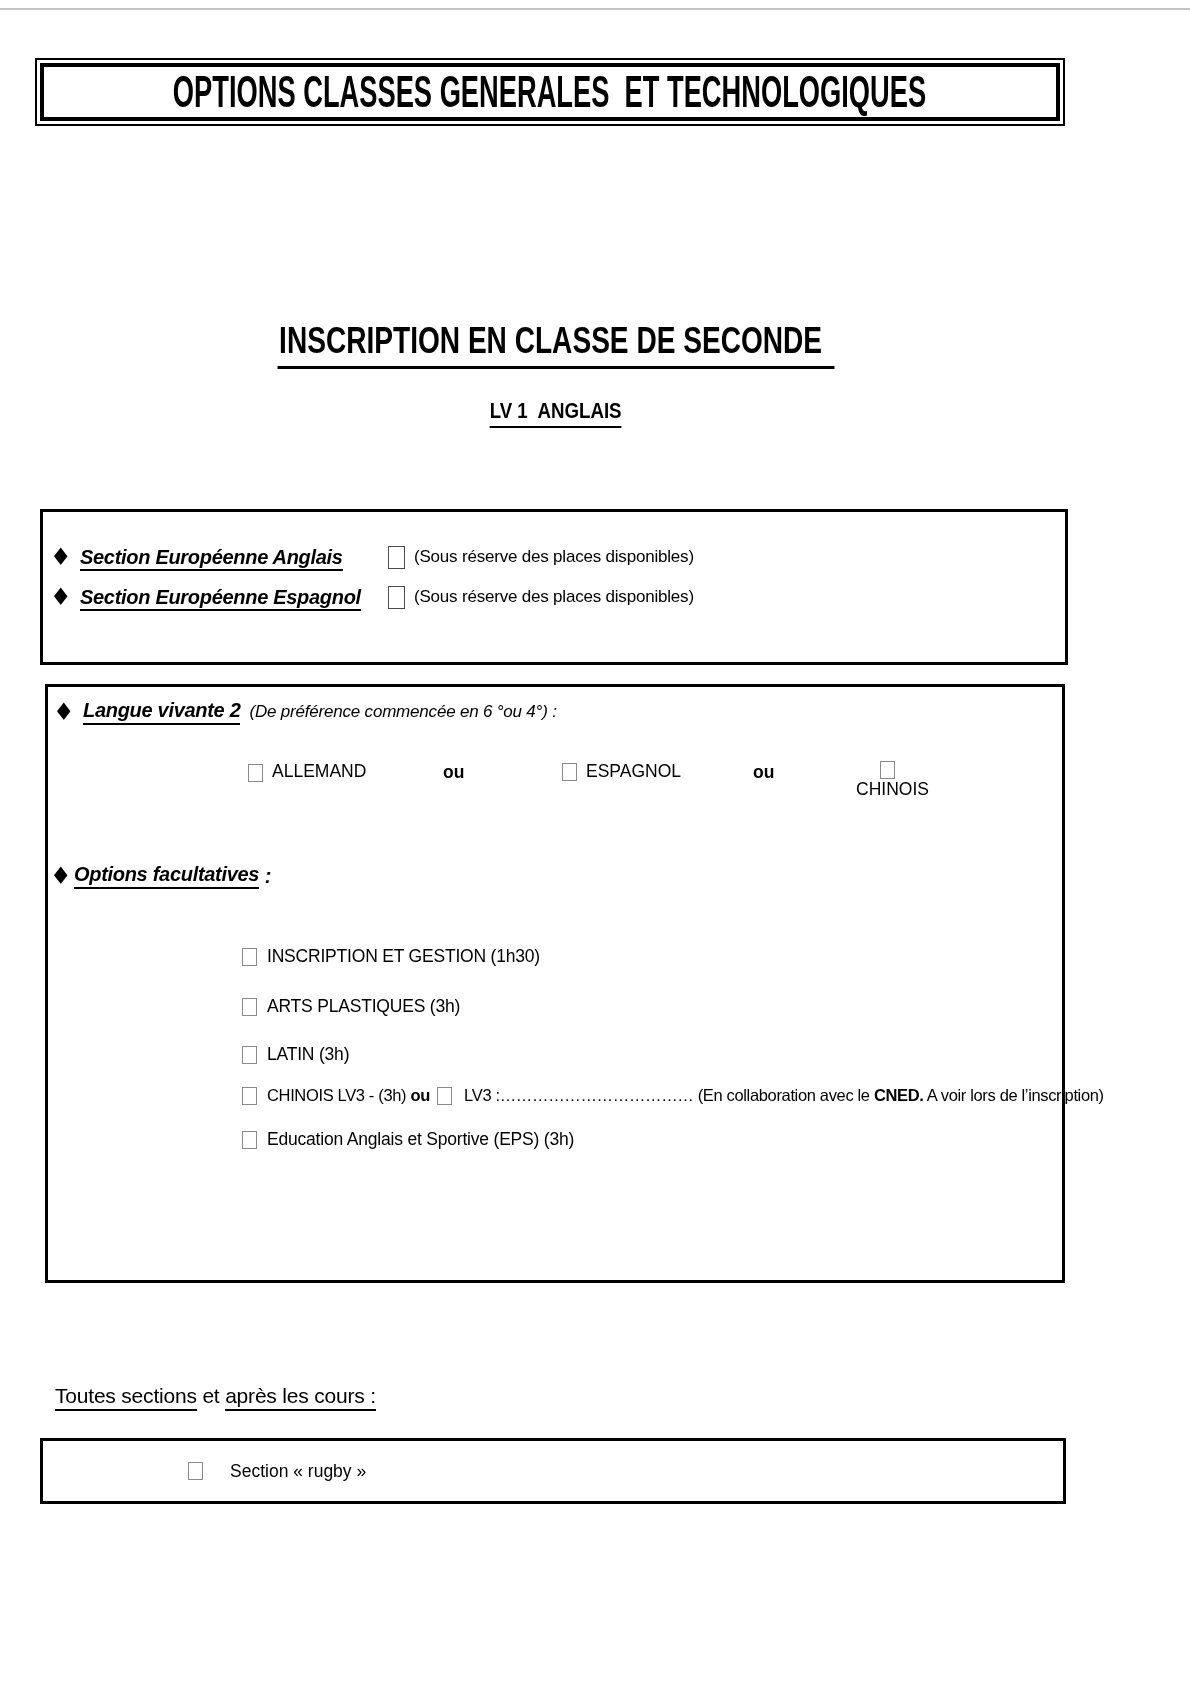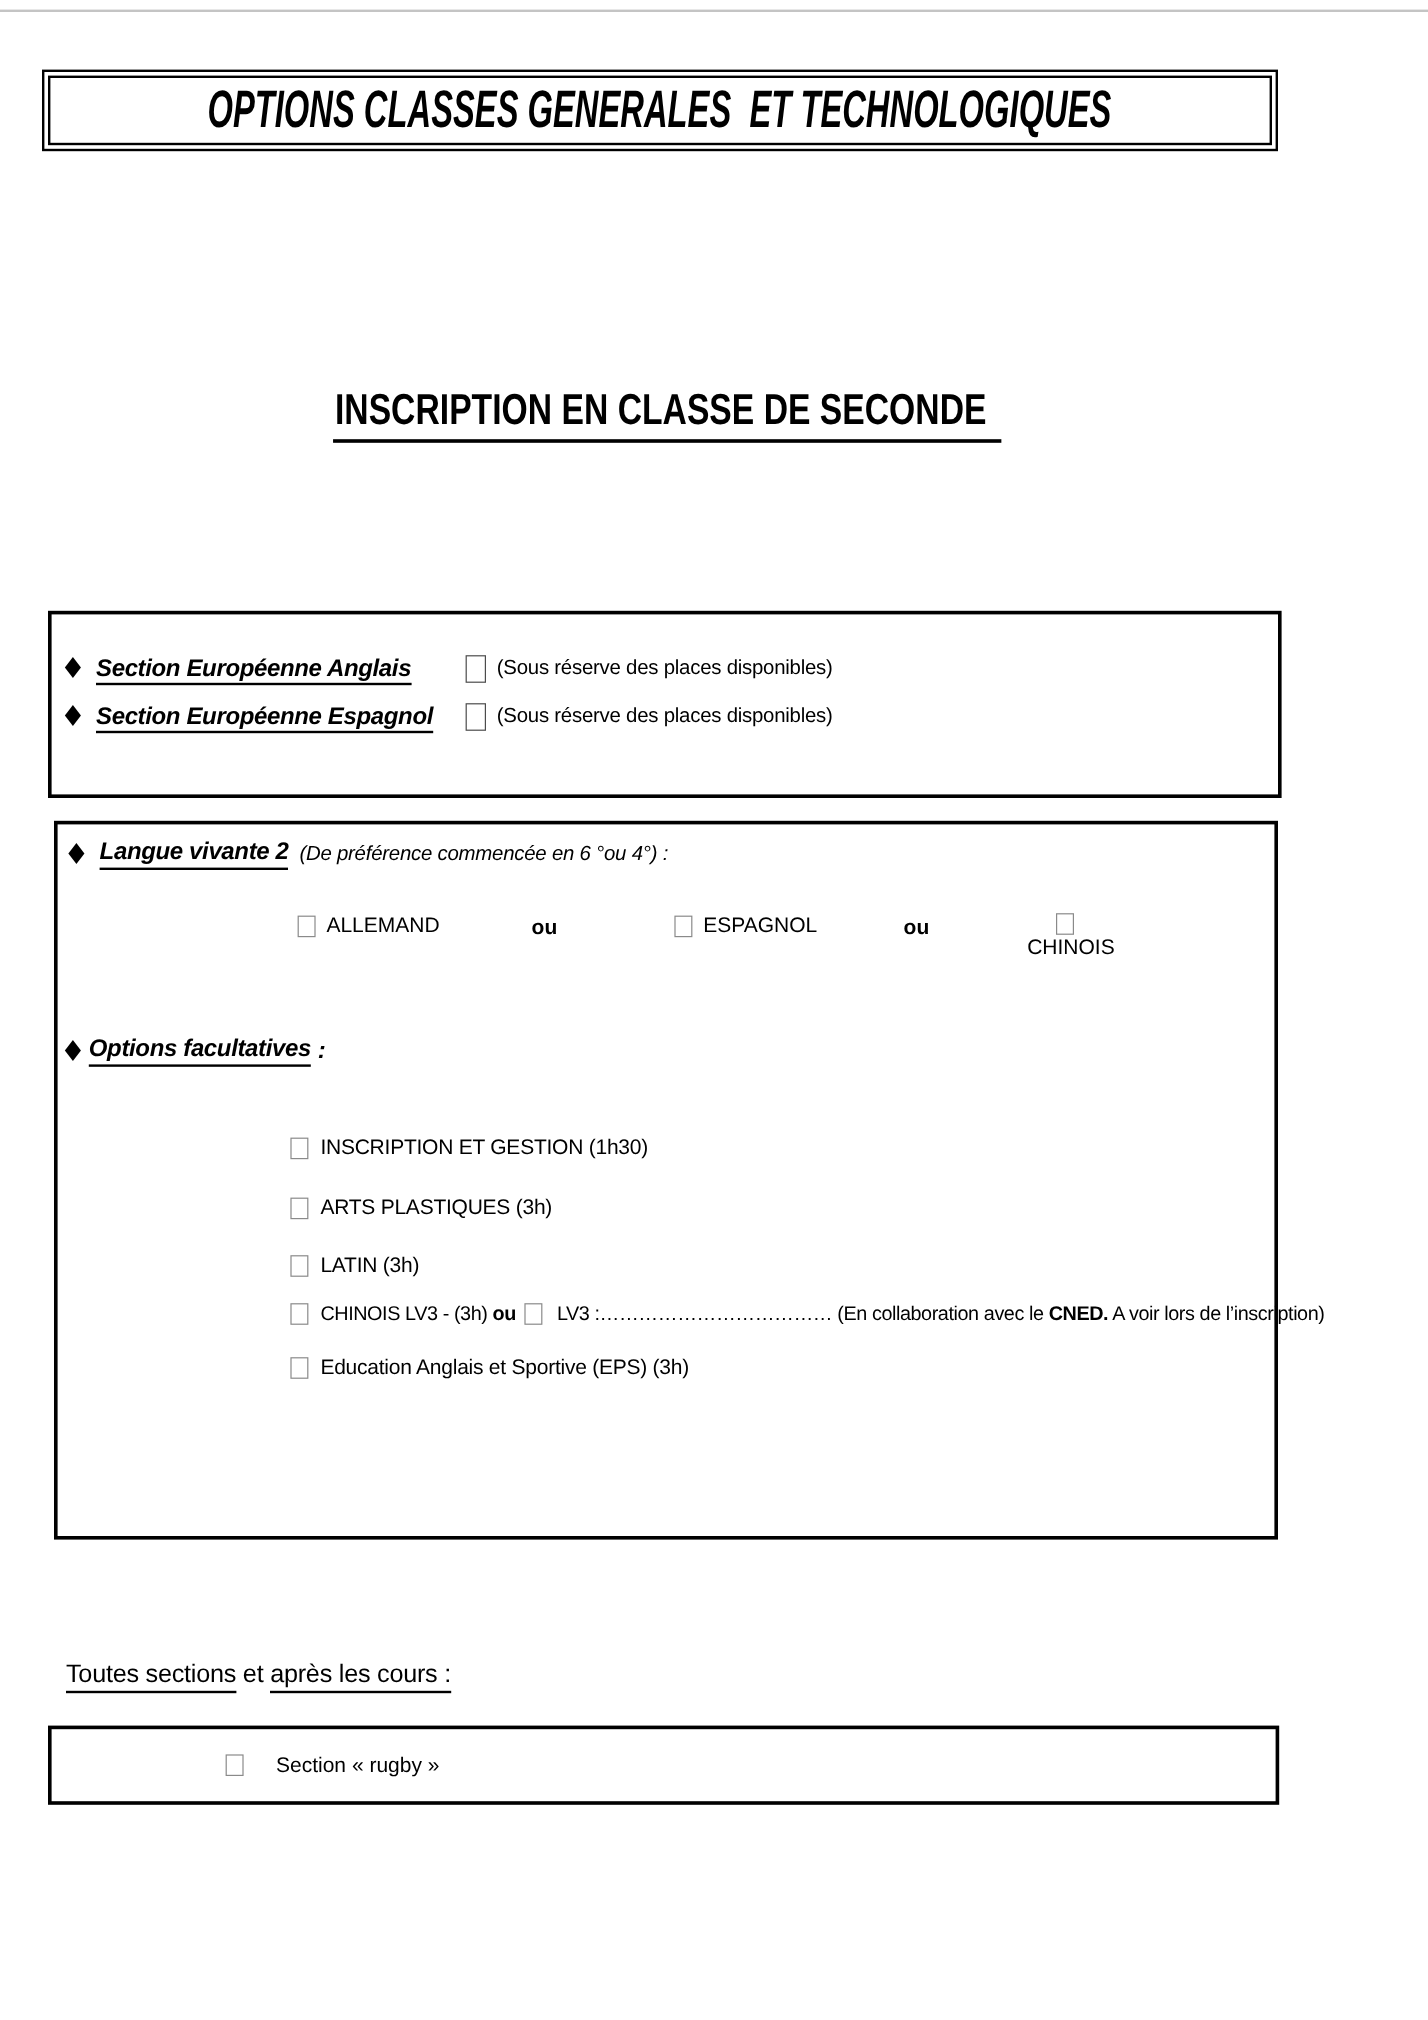--- a/index.html
+++ b/index.html
@@ -6,21 +6,21 @@
   html,body { background:#ffffff; }
   .page {
     position:relative; width:1190px; height:1683px; background:#fff; color:#000;
     font-family:"Liberation Sans","DejaVu Sans",sans-serif; overflow:hidden;
   }
   .pre { white-space:pre; }
   .top-rule { position:absolute; left:0; top:8px; width:1190px; height:2px; background:#c4c4c4; }
 
   
   .banner { position:absolute; left:35px; top:58px; width:1030px; border:2px solid #000; padding:3px; }
-  .banner-inner { border:2px solid #000000; display:flex; justify-content:center; align-items:center; height:58px; overflow:visible;font-style:italic; }
+  .banner-inner { border:4px solid #000000; display:flex; justify-content:center; align-items:center; height:58px; overflow:visible; }
   .banner-title { display:inline-block; font-size:44px; font-weight:bold; white-space:pre; transform:scaleX(0.62); letter-spacing:0; flex:0 0 auto; }
 
   
   .title-wrap { position:absolute; left:0; width:1112px; display:flex; justify-content:center; }
   .doc-title-wrap { top:320px; }
   .doc-title { display:inline-block; font-size:36px; font-weight:bold; white-space:pre;
                border-bottom:3px solid #000; padding:0 16px 4px 2px; transform:scaleX(0.78); flex:0 0 auto; }
   .doc-subtitle-wrap { top:398px; }
   .doc-subtitle { display:inline-block; font-size:22px; font-weight:bold; white-space:pre;
                   border-bottom:2.5px solid #000; padding-bottom:2px; transform:scaleX(0.85); flex:0 0 auto; }
@@ -69,20 +69,23 @@
   <div class="banner">
     <div class="banner-inner">
       <span class="banner-title">OPTIONS CLASSES GENERALES  ET TECHNOLOGIQUES</span>
     </div>
   </div>
 
   <div class="title-wrap doc-title-wrap">
     <span class="doc-title">INSCRIPTION EN CLASSE DE SECONDE</span>
   </div>
 
+  <div class="title-wrap doc-subtitle-wrap">
+    <span class="doc-subtitle">LV 1  ANGLAIS</span>
+  </div>
 
   <div class="box1">
     <div class="euro-row">
       <span class="bullet">♦</span>
       <span class="euro-label-cell"><span class="ul-bi">Section Européenne Anglais</span></span>
       <span class="cb-lg"></span>
       <span class="note">(Sous réserve des places disponibles)</span>
     </div>
     <div class="euro-row">
       <span class="bullet">♦</span>
@@ -94,21 +97,21 @@
 
   <div class="box2">
 
     <div class="lv2-heading">
       <span class="bullet">♦</span>
       <span class="ul-bi">Langue vivante 2</span>
       <span class="hd-note">(De préférence commencée en 6 °ou 4°) :</span>
     </div>
 
     <div class="lang-row">
-      <span class="lang-item" style="left:200px;">
+      <span class="lang-item" style="left:200px;align-items:flex-end;">
         <span class="cb"></span>
         <span>ALLEMAND</span>
       </span>
       <span class="ou" style="left:395px;">ou</span>
       <span class="lang-item" style="left:514px;">
         <span class="cb"></span>
         <span>ESPAGNOL</span>
       </span>
       <span class="ou" style="left:705px;">ou</span>
       <span class="lang-item" style="left:808px;flex-direction:column;">

